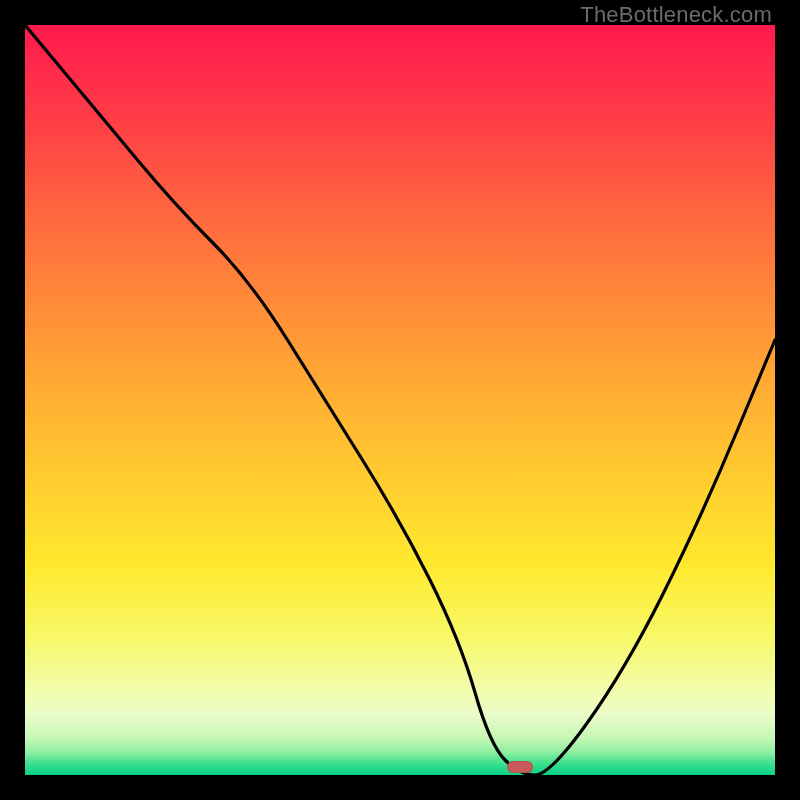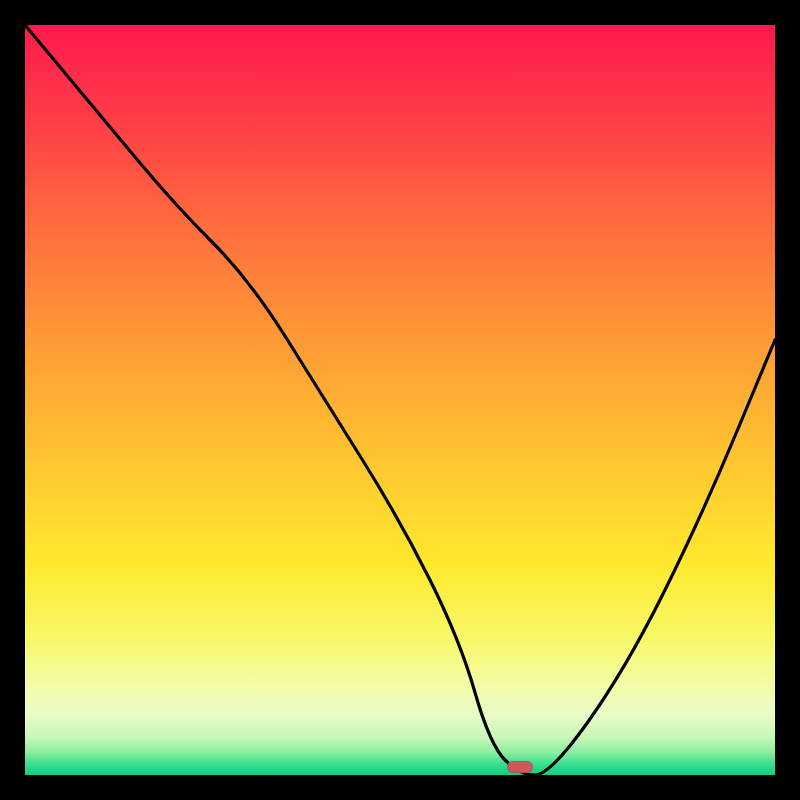--- a/index.html
+++ b/index.html
@@ -64,19 +64,20 @@
     height: 12px;
     border-radius: 6px;
     background: #c85a5a;
     box-shadow: 0 0 0 1px rgba(0,0,0,0.1) inset;
   }
 </style>
 </head>
 <body>
 
 <div class="frame">
+  <div class="watermark">TheBottleneck.com</div>
   <div class="plot">
     <svg class="curve" viewBox="0 0 750 750" preserveAspectRatio="none">
       <path id="curve-path" d="M 0 0 Q 0 0 37.5 45 Q 75 90 112.5 135 Q 150 180 187.5 217.5 Q 225 255 262.5 315 Q 300 375 337.5 435 Q 375 495 405 555 Q 434.99999999999994 615 450 667.5 Q 465 720 480 735 Q 495 750 510 750 Q 525 750 562.5 697.5 Q 600 645 637.5 570 Q 675 495 712.5 405 T 750 315.00000000000006" stroke="#000" stroke-width="3.2" fill="none" stroke-linecap="round" stroke-linejoin="round"></path>
     </svg>
     <div class="marker" id="minimum-marker" style="left: 482px; top: 736px; background: rgb(200, 90, 90);"></div>
   </div>
 </div>
 
 </body></html>

